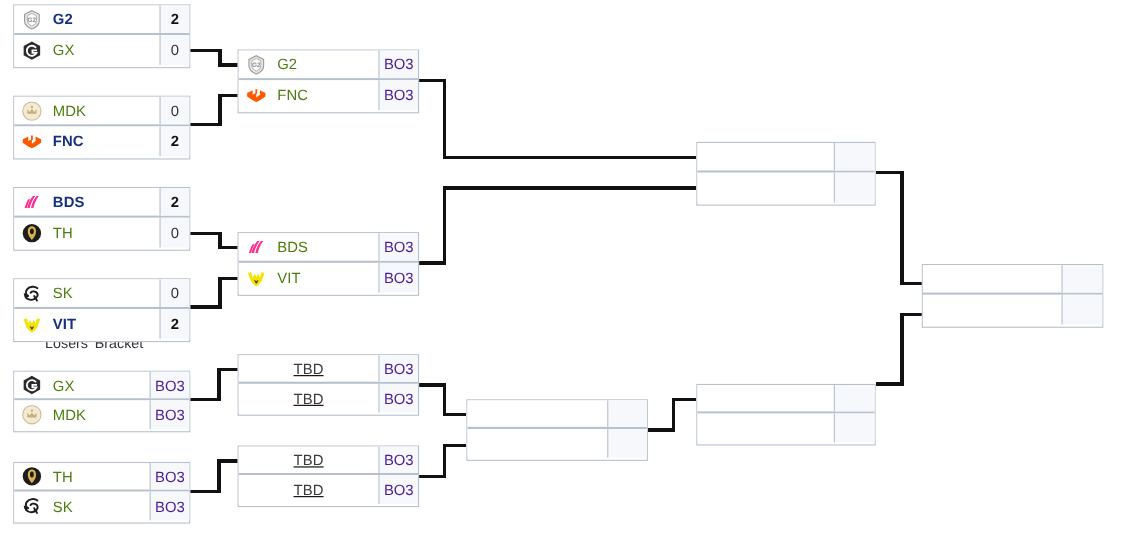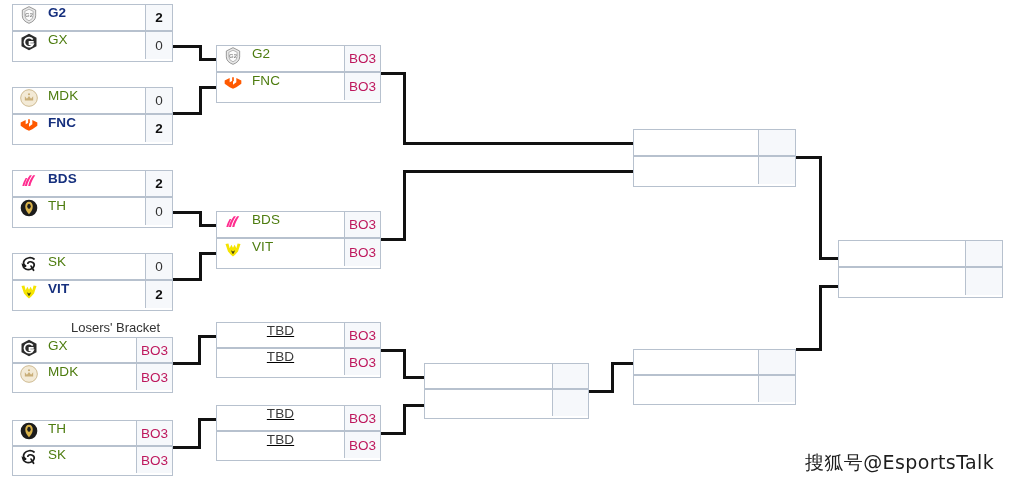--- a/index.html
+++ b/index.html
@@ -30,21 +30,21 @@
     box-sizing:border-box;
     display:flex;
     align-items:center;
     height:27px;
     background:#ffffff;
   }
   .row.top{border-bottom:2px solid #b7c1ce;}
   .opp{
     flex:1 1 auto;
     display:flex;
-    align-items:flex-start;
+    align-items:center;
     min-width:0;
     height:100%;
     box-sizing:border-box;
     padding-left:6px;
   }
   .opp.tbd{justify-content:center;padding-left:0;text-decoration:underline;}
   .logo{
     width:20px;height:20px;
     flex:0 0 20px;
     margin-right:9px;
@@ -65,21 +65,21 @@
     border-left:1px solid #b7c1ce;
     background:#f6f8fb;
     display:flex;
     align-items:center;
     justify-content:center;
     font-size:13.5px;
     color:#333;
   }
   .score.num{width:27px;}
   .score.num.win{font-weight:bold;color:#111;}
-  .score.bo{width:36px;color:#be185d;font-size:13.5px;}
+  .score.bo{width:36px;color:#4c1d95;font-size:13.5px;}
   .score.blank{background:#f6f8fb;}
 
   
   .stage-label{
     position:absolute;
     font-size:13px;
     color:#333;
     white-space:nowrap;
   }
 
@@ -122,21 +122,21 @@
       <path d="M381,350 L404,350 L404,377 L424,377"></path>
 
       <path d="M381,433 L404,433 L404,405 L424,405"></path>
 
       <path d="M589,391 L612,391 L612,363 L633,363"></path>
 
       <path d="M796,349 L820,349 L820,286 L838,286"></path>
     </g>
   </svg>
 
-  <div class="stage-label" style="left:41px;top:320px;margin-left:30px;">Losers' Bracket</div>
+  <div class="stage-label" style="left:41px;top:304px;">Losers' Bracket</div>
 
   <div class="match" style="left:12px;top:4px;width:161px;height:58px;">
     <div class="row top">
       <div class="opp">
         <svg class="logo" viewBox="0 0 24 24">
           <path d="M12 2 L20 6 L20 13 Q20 19 12 22 Q4 19 4 13 L4 6 Z" fill="#e8e8e8" stroke="#999" stroke-width="1.2"></path>
           <path d="M12 5 L17 7.5 L17 13 Q17 17 12 19 Q7 17 7 13 L7 7.5 Z" fill="#fbfbfb" stroke="#aaa" stroke-width="1"></path>
           <text x="12" y="14.5" font-size="7" fill="#8d8d8d" text-anchor="middle" font-family="sans-serif" font-weight="bold">G2</text>
         </svg>
         <span class="tname win">G2</span>
@@ -410,15 +410,14 @@
       <div class="score blank" style="width:37px;"></div>
     </div>
     <div class="row" style="height:26px;">
       <div class="opp">
         <span class="tname"></span>
       </div>
       <div class="score blank" style="width:37px;"></div>
     </div>
   </div>
 
-  <div class="watermark" style="left:805px;top:450px;">搜狐号@EsportsTalk</div>
 
 </div>
 
 </body></html>

